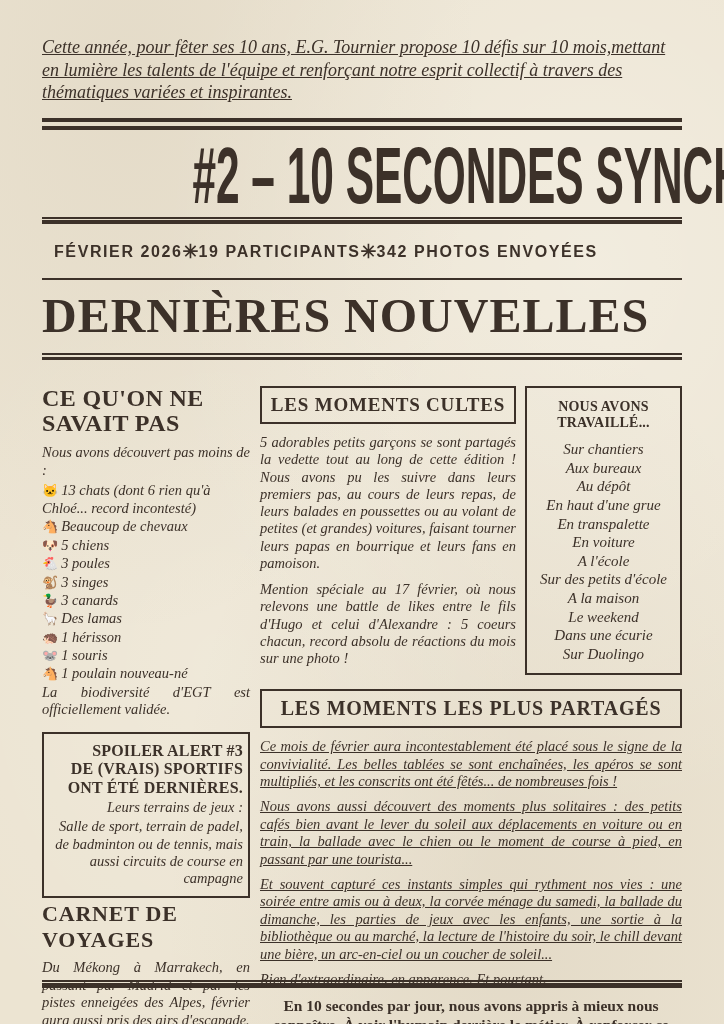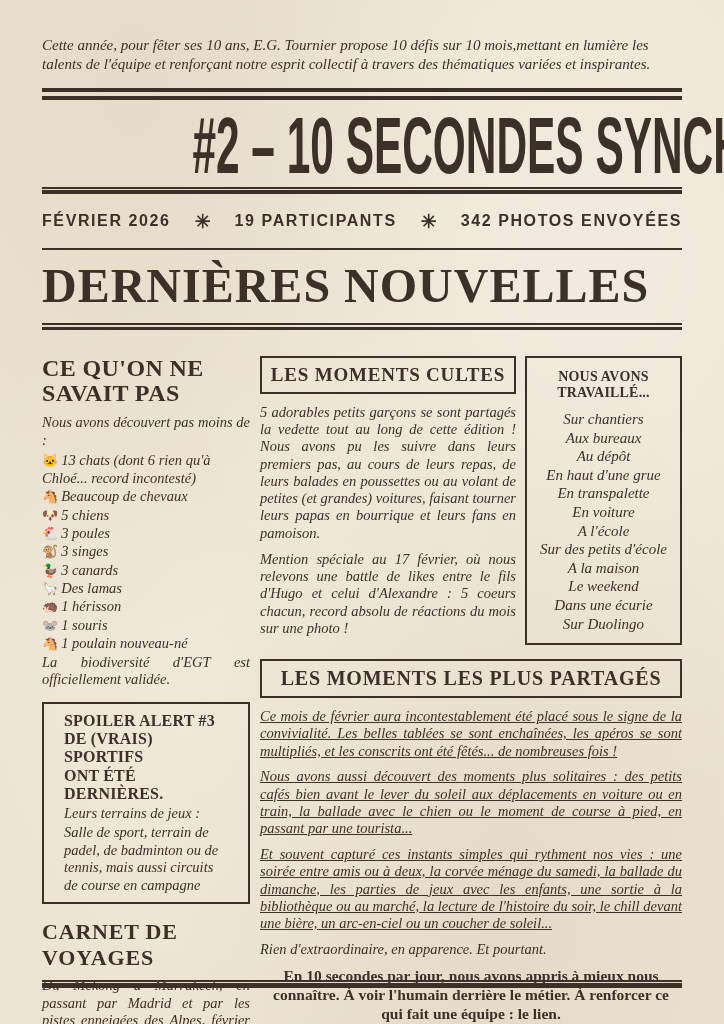--- a/index.html
+++ b/index.html
@@ -10,59 +10,59 @@
       radial-gradient(ellipse at 18% 8%, rgba(124,104,76,0.07), transparent 42%),
       radial-gradient(ellipse at 82% 26%, rgba(255,255,252,0.30), transparent 52%),
       radial-gradient(ellipse at 30% 65%, rgba(255,255,250,0.18), transparent 45%),
       radial-gradient(ellipse at 70% 92%, rgba(124,104,76,0.08), transparent 48%);
     color:#3c3129;
     font-family:"Liberation Serif", serif;
     overflow:hidden;
   }
   .page { position:relative; width:724px; height:1024px; padding:36px 42px 0; }
 
-  .intro { font-style:italic; font-size:15px; line-height:1.26; }
+  .intro { font-style:italic; font-size:18px; line-height:1.26;text-decoration:underline; }
 
   .rule-thick2 { margin-top:14px; height:12px; border-top:4px solid #3c3129; border-bottom:4px solid #3c3129; }
   .rule-thin-thick { height:7px; border-top:2px solid #3c3129; border-bottom:4px solid #3c3129; margin-top:3px; }
   .rule-thin { border-top:2px solid #3c3129; }
   .rule-double { height:7px; border-top:2px solid #3c3129; border-bottom:3px solid #3c3129; }
 
   .headline {
     font-family:"Liberation Sans", sans-serif; font-weight:bold;
     font-size:80px; line-height:0.95; text-align:center; white-space:nowrap;
     transform:scaleX(0.53); transform-origin:50% 50%;
     margin:8px 0 2px; letter-spacing:0;
   }
 
   .meta-row {
-    display:flex; justify-content:space-between; align-items:center;
+    display:flex; justify-content:flex-start; align-items:center;
     font-family:"Liberation Sans", sans-serif; font-weight:bold;
-    font-size:16px; letter-spacing:1.6px; margin:16px 0 15px;
+    font-size:16px; letter-spacing:1.6px; margin:16px 12px 15px;
   }
   .meta-sep { font-size:19px; letter-spacing:0; }
 
   .section-title {
     font-weight:bold; font-size:48px; line-height:1.0; text-align:left;
     letter-spacing:1px; margin:12px 0 13px;
   }
 
   .columns { display:flex; gap:10px; margin-top:26px; }
   .col-left { width:208px; flex:none; }
   .col-right-wrap { flex:1; min-width:0; }
   .row-top { display:flex; gap:9px; }
   .col-mid { width:256px; flex:none; }
   .col-side { flex:1; min-width:0; }
 
   .left-title { font-weight:bold; font-size:24px; line-height:1.05; letter-spacing:0.4px; margin-bottom:8px; }
   .just { font-style:italic; font-size:14.5px; line-height:1.22; text-align:justify; }
   .animal-list { list-style:none; font-style:italic; font-size:14.5px; line-height:1.26; margin:1px 0; }
   .animal-list .emoji { font-style:normal; margin-right:3px; font-size:13px; }
 
-  .spoiler-box { border:2px solid #3c3129; text-align:left; padding:8px 20px; margin:13px 0 15px; }
+  .spoiler-box { border:2px solid #3c3129; text-align:right; padding:8px 5px; margin:13px 0 3px; }
   .spoiler-title { font-weight:bold; font-size:16px; line-height:1.14; letter-spacing:0.2px; }
   .spoiler-body { font-style:italic; font-size:14.5px; line-height:1.2; margin-top:2px; }
 
   .travel-title { font-weight:bold; font-size:22px; letter-spacing:0.8px; margin-bottom:6px; }
   .travel-p { margin-bottom:8px; }
 
   .box-heading {
     border:2px solid #3c3129; text-align:center; font-weight:bold;
     font-size:19px; letter-spacing:0.8px; padding:6px 4px; margin-bottom:10px;
   }

